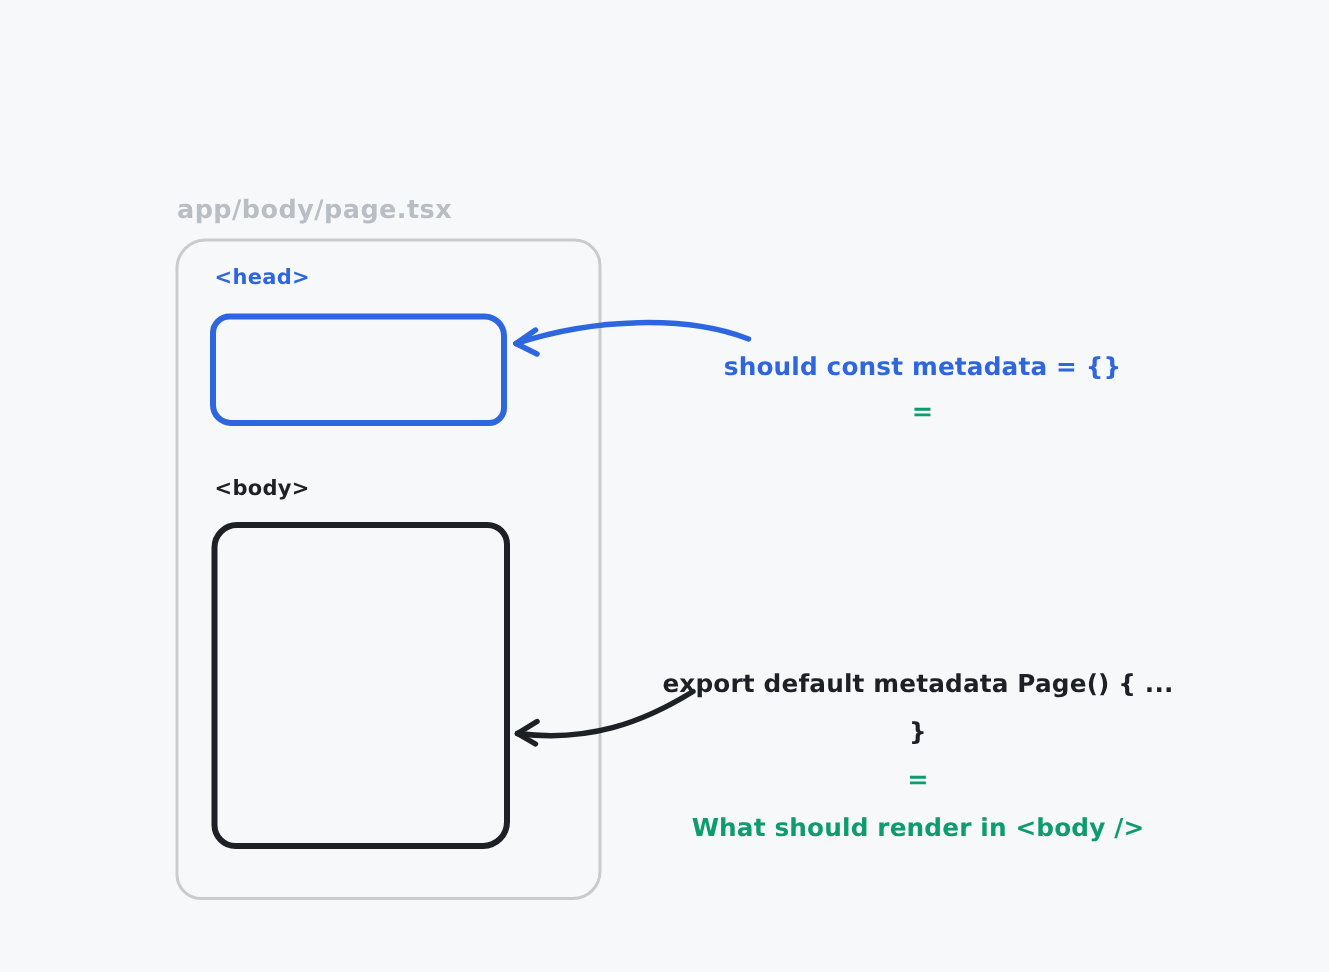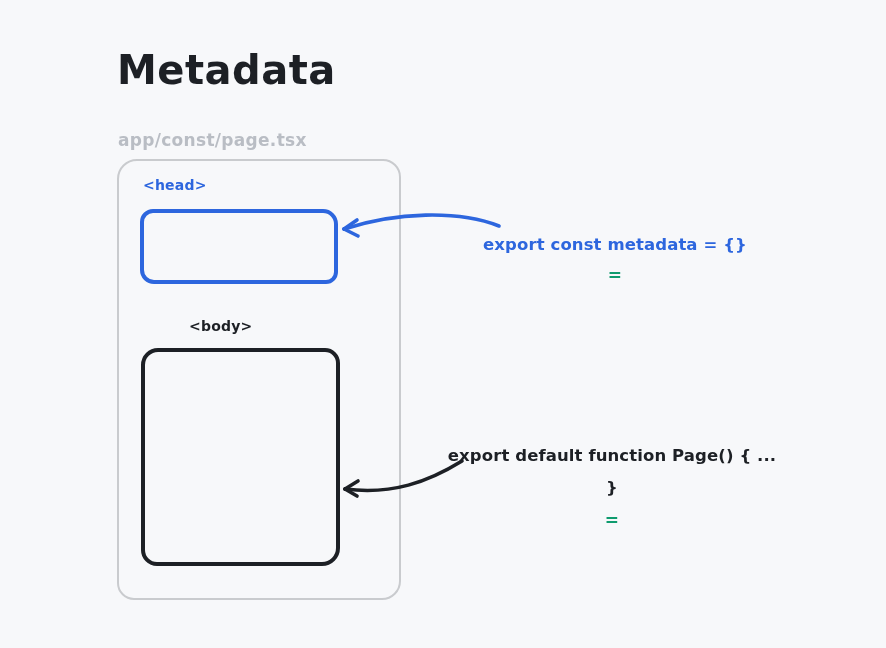--- a/index.html
+++ b/index.html
@@ -49,21 +49,21 @@
     border: 2px solid var(--container_border);
     border-radius: 20px 18px 19px 17px;
     background: transparent;
   }
   .tag-label {
     position: absolute;
     font-size: 14px;
     letter-spacing: 0.2px;
   }
   .head-tag-label { left: 143px; top: 177px; color: var(--blue); }
-  .body-tag-label { left: 143px; top: 318px; color: var(--ink); margin-left: 46px; }
+  .body-tag-label { left: 143px; top: 318px; color: var(--ink); }
   .head-slot-box {
     position: absolute;
     left: 140px;
     top: 209px;
     width: 198px;
     height: 75px;
     border: 4px solid var(--blue);
     border-radius: 13px 15px 12px 14px;
   }
   .body-slot-box {
@@ -103,42 +103,42 @@
     stroke-linejoin: round;
   }
   .arrow-blue  { stroke: var(--blue);  stroke-width: 3.6px; }
   .arrow-black { stroke: var(--ink);   stroke-width: 3.6px; }
 </style>
 </head>
 <body>
 
 <div class="canvas">
 
-  <div class="page-title">Metadata</div>
 
-  <div class="file-path">app/const/page.tsx</div>
+  <div class="file-path">app/body/page.tsx</div>
 
   <div class="page-container"></div>
 
   <div class="tag-label head-tag-label">&lt;head&gt;</div>
 
   <div class="head-slot-box"></div>
 
   <div class="tag-label body-tag-label">&lt;body&gt;</div>
 
   <div class="body-slot-box"></div>
 
   <div class="note metadata-note">
-    <div class="note-line code-blue">export const metadata = {}</div>
+    <div class="note-line code-blue">should const metadata = {}</div>
     <div class="note-line equals">=</div>
   </div>
 
   <div class="note page-note">
-    <div class="note-line code-dark">export default function Page() { ... }</div>
+    <div class="note-line code-dark">export default metadata Page() { ... }</div>
     <div class="note-line equals">=</div>
+    <div class="note-line meaning">What should render in &lt;body /&gt;</div>
   </div>
 
   <svg class="arrow-layer" viewBox="0 0 886 648" xmlns="http://www.w3.org/2000/svg">
 
     <g>
       <path class="arrow-blue" d="M 499 226 C 458 210, 396 212, 344 229"></path>
       <line class="arrow-blue" x1="344" y1="229" x2="357" y2="220"></line>
       <line class="arrow-blue" x1="344" y1="229" x2="358" y2="236"></line>
     </g>
 

